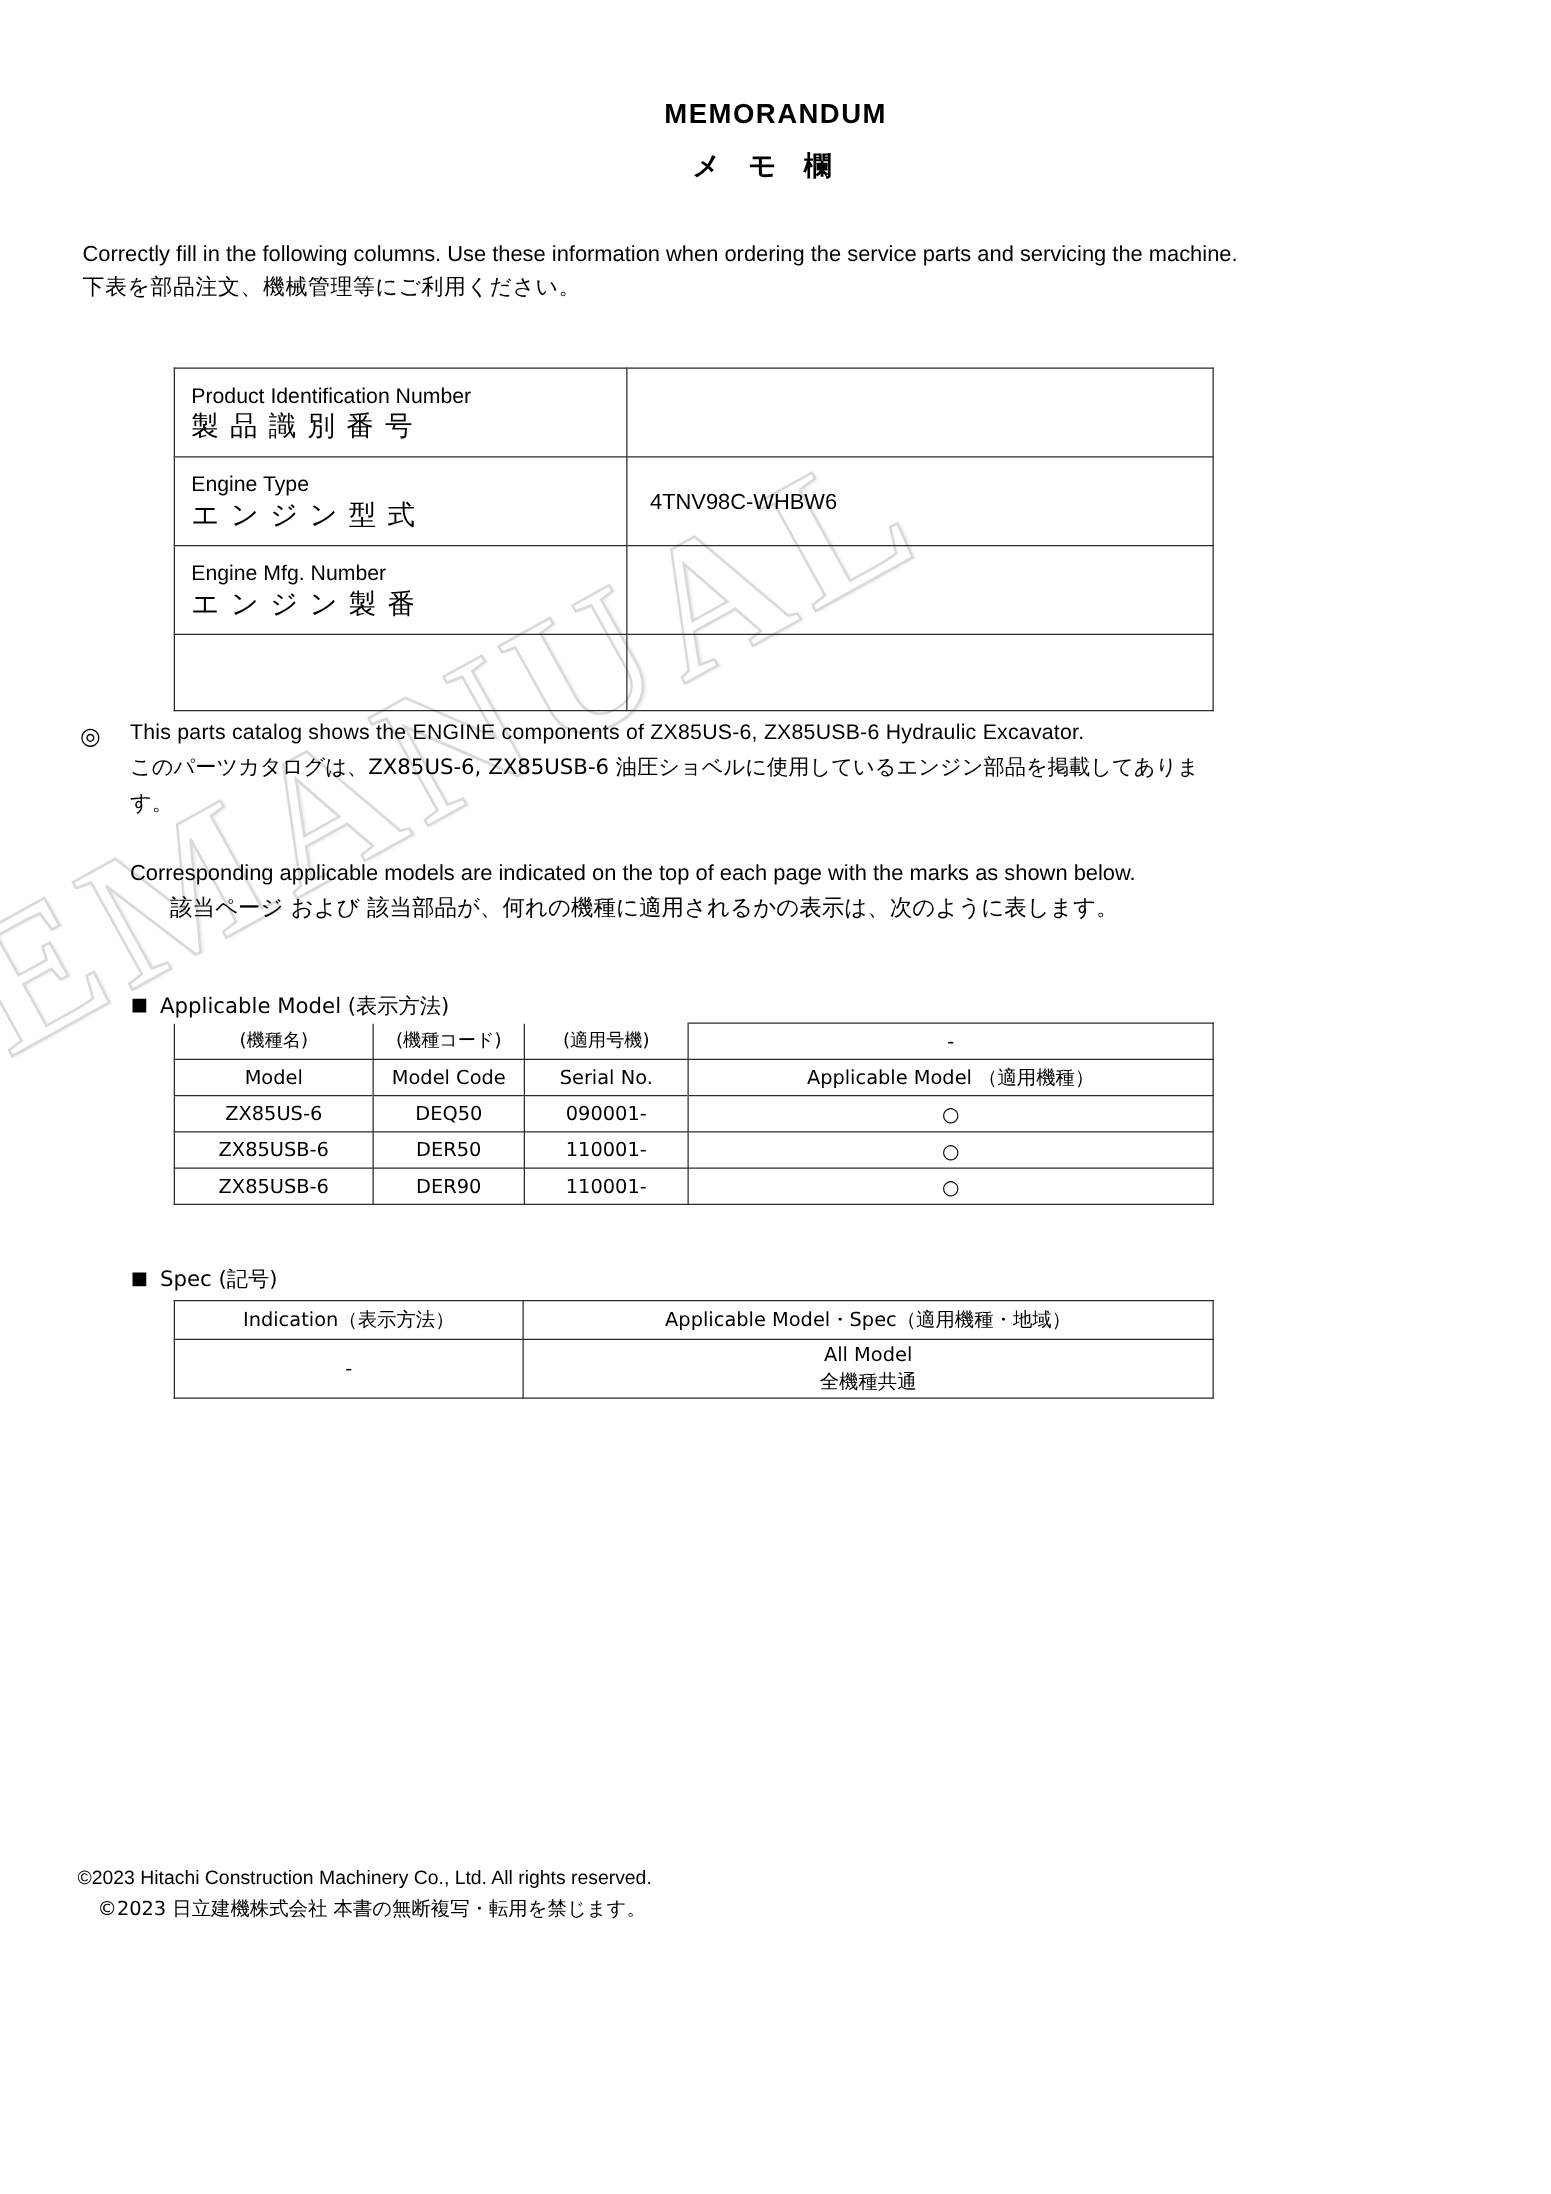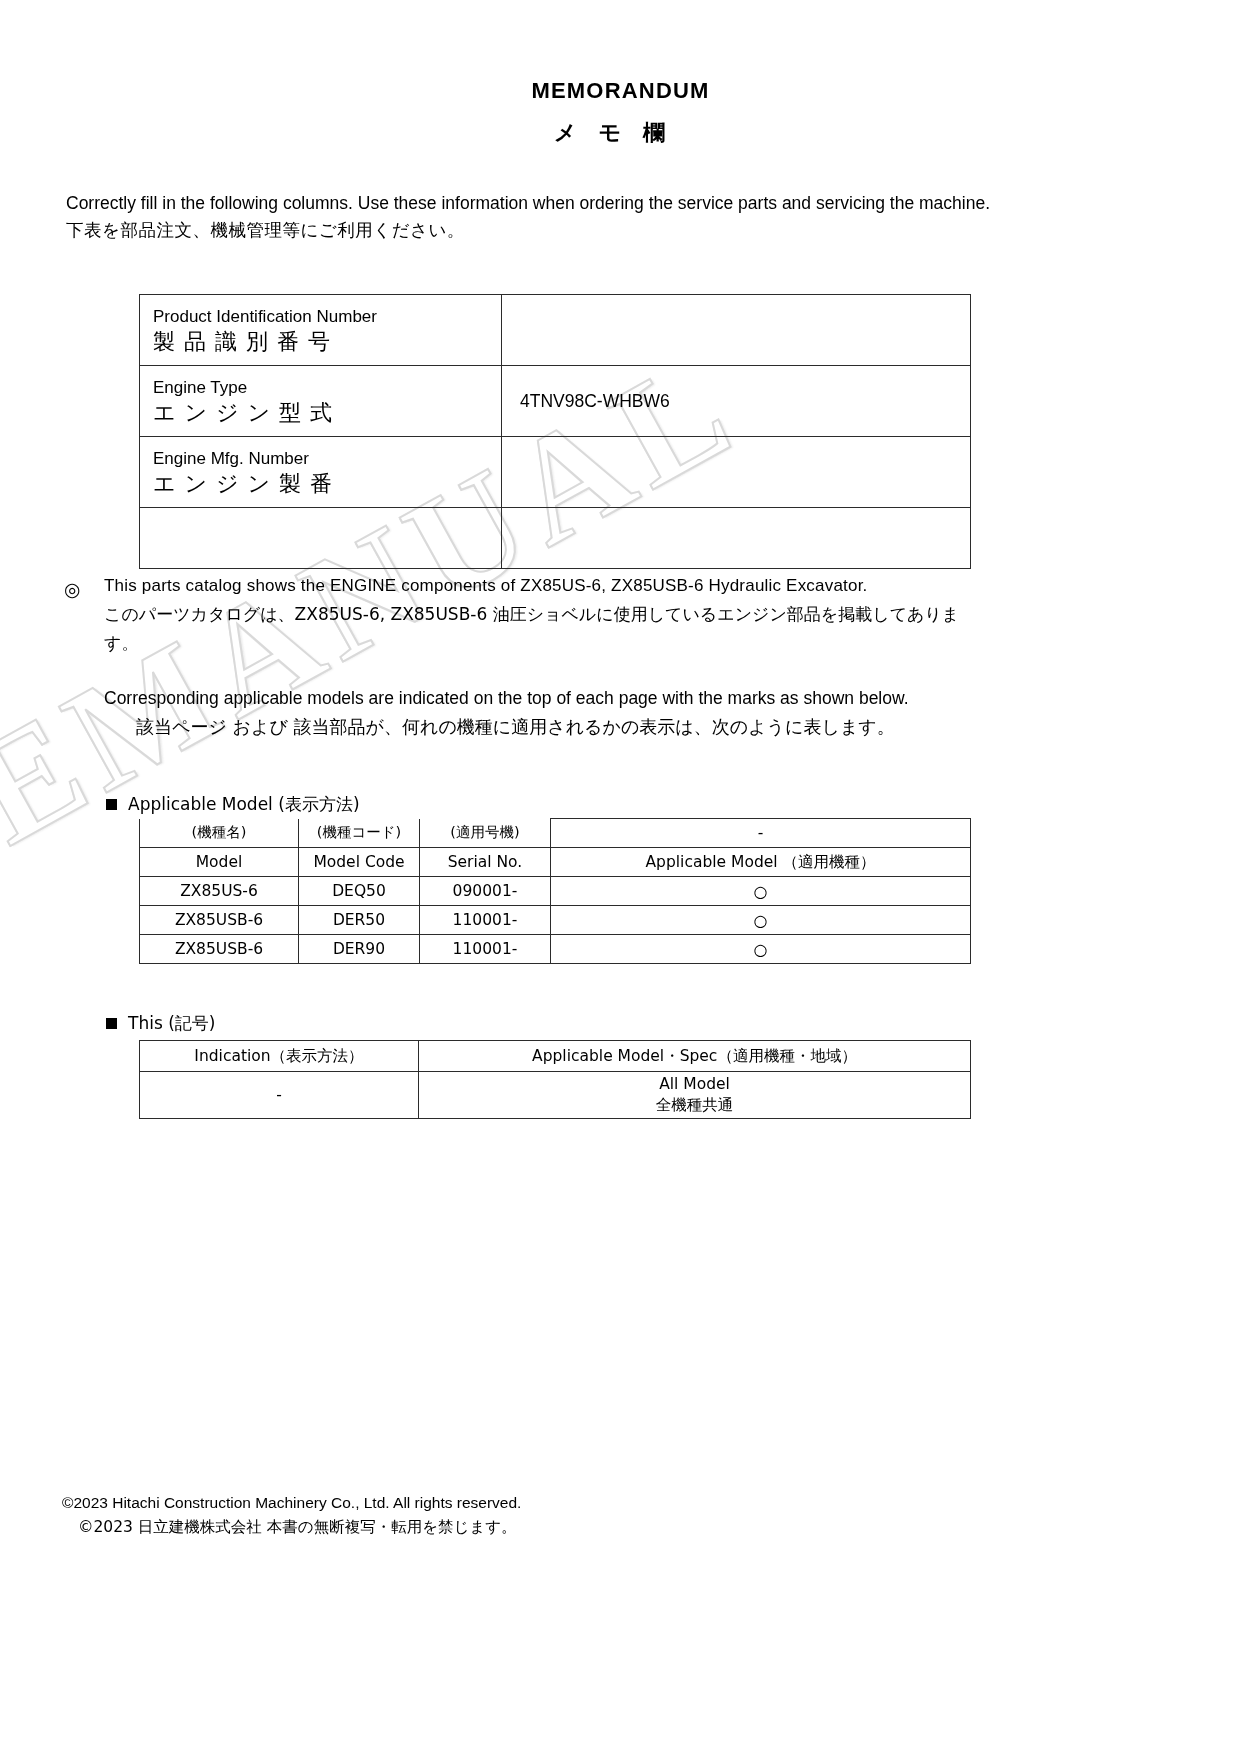--- a/index.html
+++ b/index.html
@@ -340,21 +340,21 @@
         </tr>
         <tr class="datarow">
           <td class="c1">ZX85USB-6</td>
           <td class="c2">DER90</td>
           <td class="c3">110001-</td>
           <td class="circle">○</td>
         </tr>
       </tbody>
     </table>
 
-    <div class="sec-head" id="sec-mark"><span class="sq"></span><span>This (記号)</span></div>
+    <div class="sec-head" id="sec-mark"><span class="sq"></span><span>Spec (記号)</span></div>
 
     <table class="marktable">
       <tbody>
         <tr>
           <td class="c1">Indication（表示方法）</td>
           <td>Applicable Model・Spec（適用機種・地域）</td>
         </tr>
         <tr>
           <td class="c1 two-line">-</td>
           <td class="two-line">

